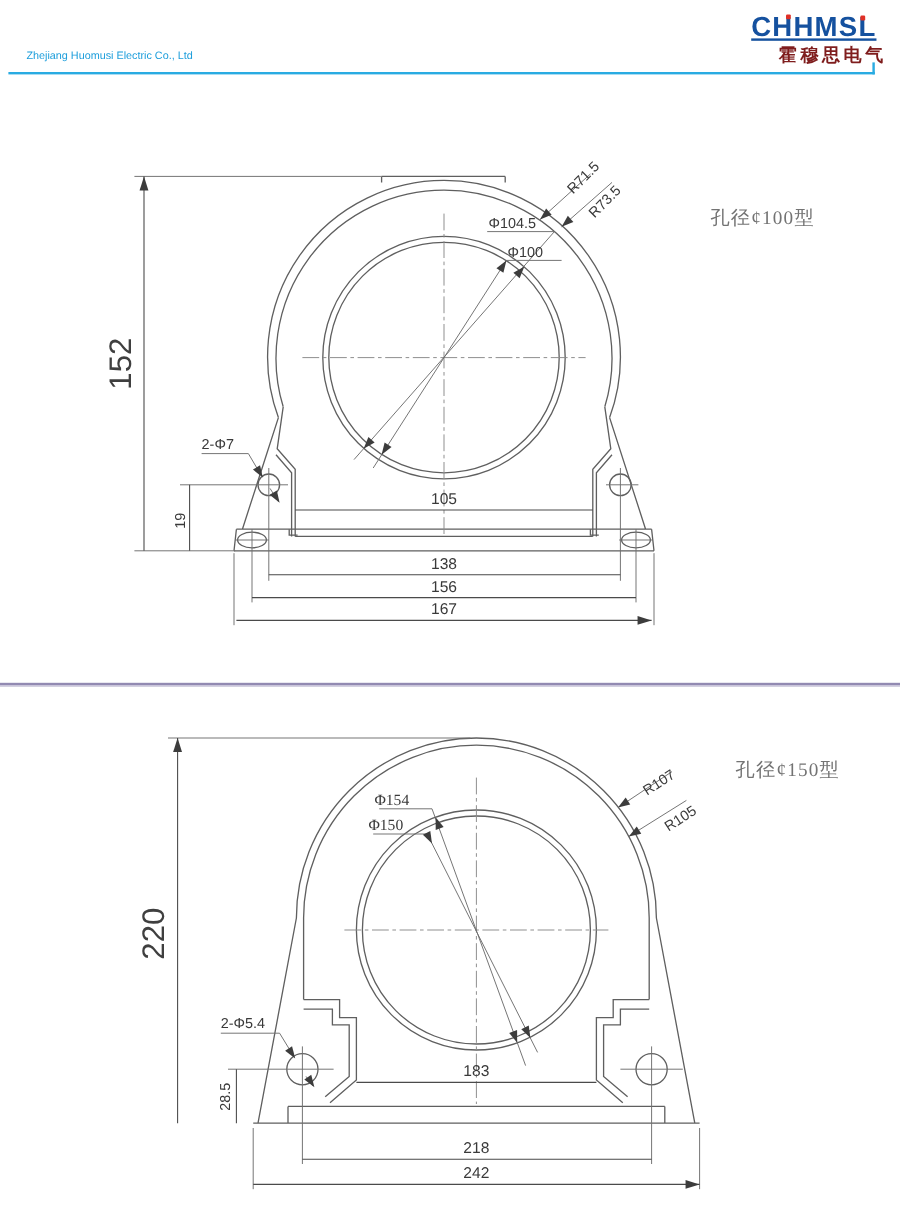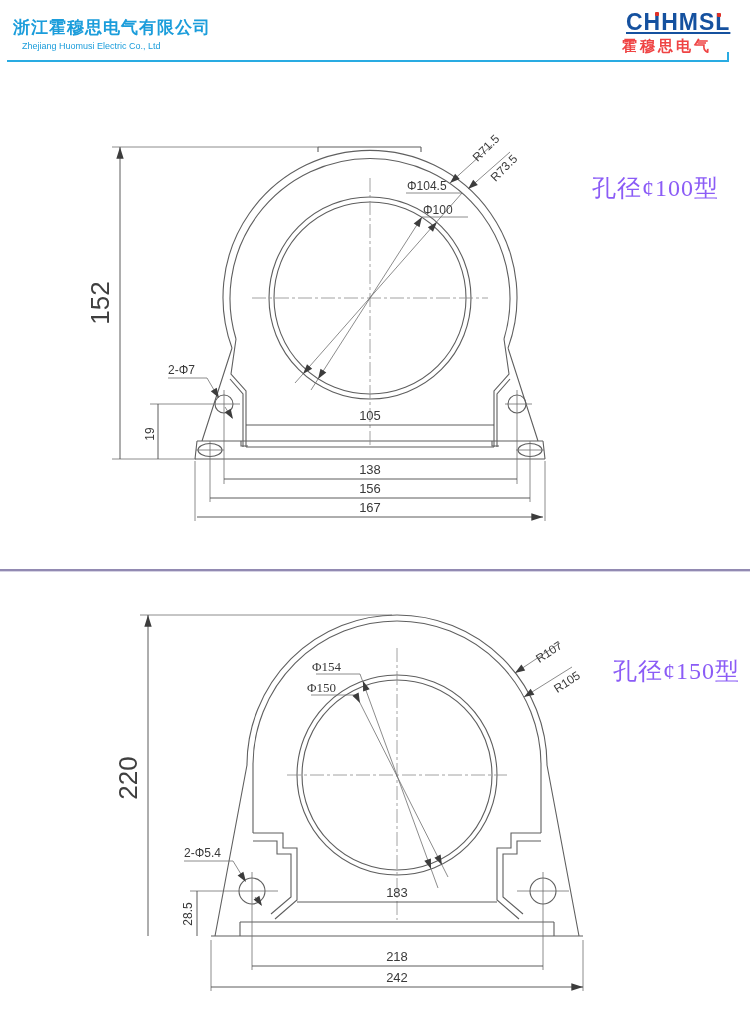--- a/index.html
+++ b/index.html
@@ -4,55 +4,54 @@
 <style>
   html,body{margin:0;padding:0;background:#fff;}
   #page{position:relative;width:750px;height:1016px;background:#fff;overflow:hidden;
         font-family:"Liberation Sans", sans-serif;}
   .abs{position:absolute;}
   .company-cn{left:13px;top:16px;font-size:17px;font-weight:700;color:#1b9ddb;letter-spacing:1px;}
   .company-en{left:22px;top:41px;font-size:9px;font-weight:400;color:#1b9ddb;}
   .logo-text{left:626px;top:9px;font-size:23px;font-weight:800;color:#15519f;letter-spacing:1px;
              font-family:"Liberation Sans", sans-serif;text-decoration:underline;}
   .logo-dot{width:4px;height:4px;background:#e03026;border-radius:1px;}
-  .logo-sub{left:622px;top:37px;font-size:15px;font-weight:700;color:#ef4444;letter-spacing:3px;}
+  .logo-sub{left:649px;top:37px;font-size:15px;font-weight:700;color:#7f1d1d;letter-spacing:3px;}
   .header-rule{left:7px;top:60px;width:722px;height:2px;background:#29abe2;}
   .header-rule-tick{left:727px;top:52px;width:2px;height:10px;background:#29abe2;}
   .section-divider{left:0;top:569px;width:750px;height:2px;background:#928ab2;border-bottom:1px solid #d6d3e4;}
-  .dwg-title{font-size:24px;color:#8b5cf6;letter-spacing:1px;font-family:"Liberation Serif","Liberation Sans",serif;}
+  .dwg-title{font-size:16px;color:#737373;letter-spacing:1px;font-family:"Liberation Serif","Liberation Sans",serif;}
   svg.dwg{position:absolute;left:0;top:0;}
   .ln  {stroke:#5f5f5f;stroke-width:1.1;fill:none;}
   .thin{stroke:#6f6f6f;stroke-width:0.8;fill:none;}
   .dim {stroke:#4a4a4a;stroke-width:0.9;fill:none;}
   .cl  {stroke:#8a8a8a;stroke-width:0.8;fill:none;stroke-dasharray:14 3 3 3;}
   .ah  {fill:#3c3c3c;stroke:none;}
   .dn  {font:13px "Liberation Sans",sans-serif;fill:#3a3a3a;text-anchor:middle;}
   .dns {font:12px "Liberation Sans",sans-serif;fill:#3a3a3a;}
   .dnm {font:12px "Liberation Sans",sans-serif;fill:#3a3a3a;text-anchor:middle;}
   .sf  {font:13px "Liberation Serif",serif;fill:#3a3a3a;}
   .big {font:26px "Liberation Sans",sans-serif;fill:#3f3f3f;text-anchor:middle;}
 </style>
 </head>
 <body>
 
 <div id="page">
 
-  <div class="abs company-cn">浙江霍穆思电气有限公司</div>
   <div class="abs company-en">Zhejiang Huomusi Electric Co., Ltd</div>
   <div class="abs logo-text">CHHMSL</div>
   <div class="abs logo-dot" style="left:655px;top:12px;"></div>
   <div class="abs logo-dot" style="left:717px;top:13px;"></div>
   <div class="abs logo-sub">霍穆思电气</div>
   <div class="abs header-rule"></div>
   <div class="abs header-rule-tick"></div>
 
   <div class="abs section-divider"></div>
 
   <div class="abs dwg-title" style="left:592px;top:172px;">孔径¢100型</div>
-  <div class="abs dwg-title" style="left:613px;top:655px;">孔径¢150型</div>
+  <div class="abs dwg-title" style="left:613px;top:632px;">孔径¢150型</div>
 
   <svg class="dwg" width="750" height="1016" viewBox="0 0 750 1016">
     <defs>
       <marker id="ah" orient="auto-start-reverse" markerWidth="14" markerHeight="10" refX="12.5" refY="4.5" markerUnits="userSpaceOnUse">
         <path d="M0.8,0.8 L12.5,4.5 L0.8,8.2 Z" fill="#3c3c3c"></path>
       </marker>
     </defs>
 
     <g>
 

